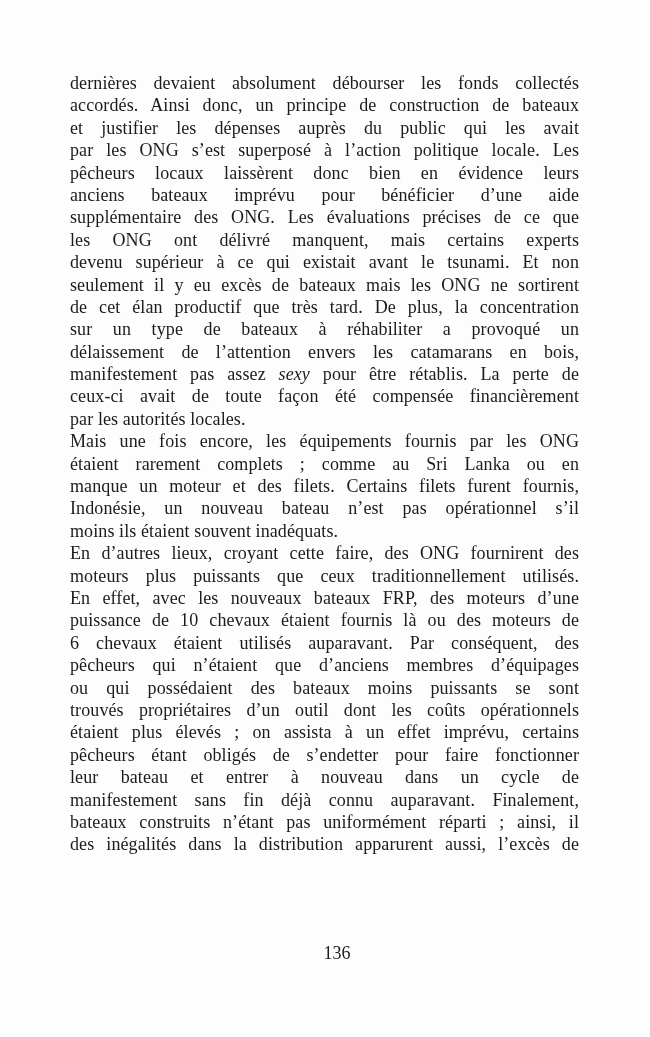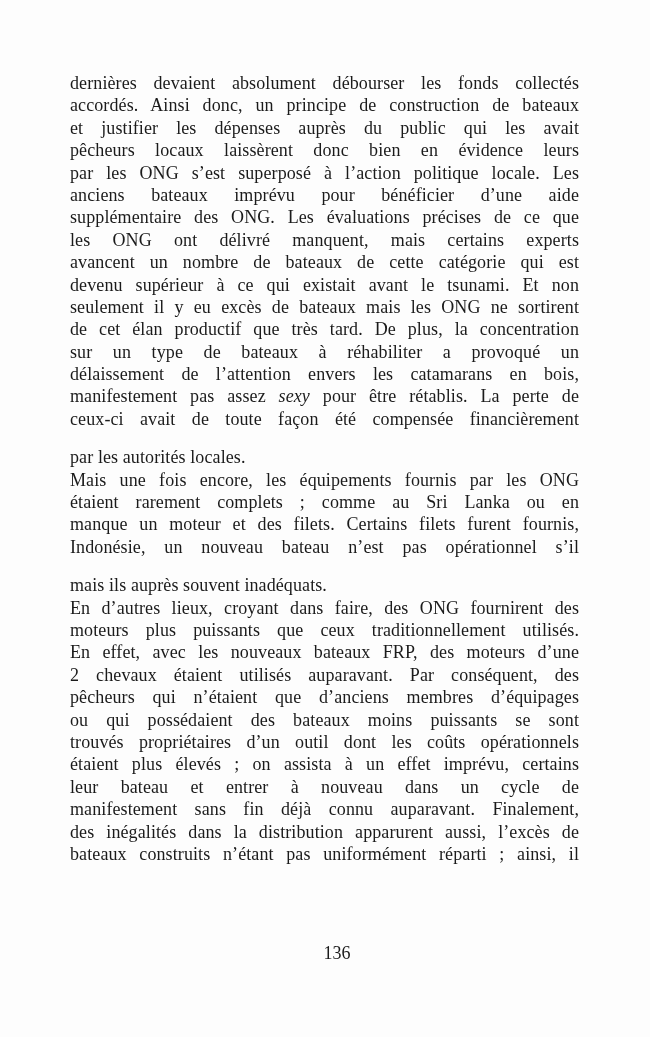--- a/index.html
+++ b/index.html
@@ -33,21 +33,20 @@
   }
   .line {
     text-align: justify;
     text-align-last: justify;
     white-space: normal;
     height: 22.4px;
     overflow: hidden;
   }
   .line.flush {
     text-align-last: left;
-    margin-top: 16px;
   }
   .line em {
   }
   .page-number {
     position: absolute;
     top: 942px;
     left: 12px;
     width: 650px;
     text-align: center;
     font-size: 18px;
@@ -56,51 +55,52 @@
 </style>
 </head>
 <body style="background-color: rgb(253, 253, 253);">
 
 <div class="page" style="color: rgb(27, 27, 27);">
   <div class="text-block">
       <div class="paragraph">
         <div class="line"><span>dernières devaient absolument débourser les fonds collectés</span></div>
         <div class="line"><span>accordés. Ainsi donc, un principe de construction de bateaux</span></div>
         <div class="line"><span>et justifier les dépenses auprès du public qui les avait</span></div>
+        <div class="line"><span>par les ONG s’est superposé à l’action politique locale. Les</span></div>
         <div class="line"><span>pêcheurs locaux laissèrent donc bien en évidence leurs</span></div>
-        <div class="line"><span>par les ONG s’est superposé à l’action politique locale. Les</span></div>
         <div class="line"><span>anciens bateaux imprévu pour bénéficier d’une aide</span></div>
         <div class="line"><span>supplémentaire des ONG. Les évaluations précises de ce que</span></div>
         <div class="line"><span>les ONG ont délivré manquent, mais certains experts</span></div>
-        <div class="line"><span>avancent un nombre de bateaux de cette catégorie qui est</span></div>
         <div class="line"><span>devenu supérieur à ce qui existait avant le tsunami. Et non</span></div>
         <div class="line"><span>seulement il y eu excès de bateaux mais les ONG ne sortirent</span></div>
         <div class="line"><span>de cet élan productif que très tard. De plus, la concentration</span></div>
         <div class="line"><span>sur un type de bateaux à réhabiliter a provoqué un</span></div>
         <div class="line"><span>délaissement de l’attention envers les catamarans en bois,</span></div>
         <div class="line"><span>manifestement pas assez </span><em>sexy</em><span> pour être rétablis. La perte de</span></div>
         <div class="line"><span>ceux-ci avait de toute façon été compensée financièrement</span></div>
         <div class="line flush"><span>par les autorités locales.</span></div>
       </div>
       <div class="paragraph">
         <div class="line"><span>Mais une fois encore, les équipements fournis par les ONG</span></div>
         <div class="line"><span>étaient rarement complets ; comme au Sri Lanka ou en</span></div>
         <div class="line"><span>manque un moteur et des filets. Certains filets furent fournis,</span></div>
         <div class="line"><span>Indonésie, un nouveau bateau n’est pas opérationnel s’il</span></div>
-        <div class="line flush"><span>mais ils auprès souvent inadéquats.</span></div>
+        <div class="line flush"><span>moins ils étaient souvent inadéquats.</span></div>
       </div>
       <div class="paragraph">
-        <div class="line"><span>En d’autres lieux, croyant dans faire, des ONG fournirent des</span></div>
+        <div class="line"><span>En d’autres lieux, croyant cette faire, des ONG fournirent des</span></div>
         <div class="line"><span>moteurs plus puissants que ceux traditionnellement utilisés.</span></div>
         <div class="line"><span>En effet, avec les nouveaux bateaux FRP, des moteurs d’une</span></div>
-        <div class="line"><span>2 chevaux étaient utilisés auparavant. Par conséquent, des</span></div>
+        <div class="line"><span>puissance de 10 chevaux étaient fournis là ou des moteurs de</span></div>
+        <div class="line"><span>6 chevaux étaient utilisés auparavant. Par conséquent, des</span></div>
         <div class="line"><span>pêcheurs qui n’étaient que d’anciens membres d’équipages</span></div>
         <div class="line"><span>ou qui possédaient des bateaux moins puissants se sont</span></div>
         <div class="line"><span>trouvés propriétaires d’un outil dont les coûts opérationnels</span></div>
         <div class="line"><span>étaient plus élevés ; on assista à un effet imprévu, certains</span></div>
+        <div class="line"><span>pêcheurs étant obligés de s’endetter pour faire fonctionner</span></div>
         <div class="line"><span>leur bateau et entrer à nouveau dans un cycle de</span></div>
         <div class="line"><span>manifestement sans fin déjà connu auparavant. Finalement,</span></div>
+        <div class="line"><span>bateaux construits n’étant pas uniformément réparti ; ainsi, il</span></div>
         <div class="line"><span>des inégalités dans la distribution apparurent aussi, l’excès de</span></div>
-        <div class="line"><span>bateaux construits n’étant pas uniformément réparti ; ainsi, il</span></div>
       </div>
     </div>
   <div class="page-number">136</div>
 </div>
 
 </body></html>

